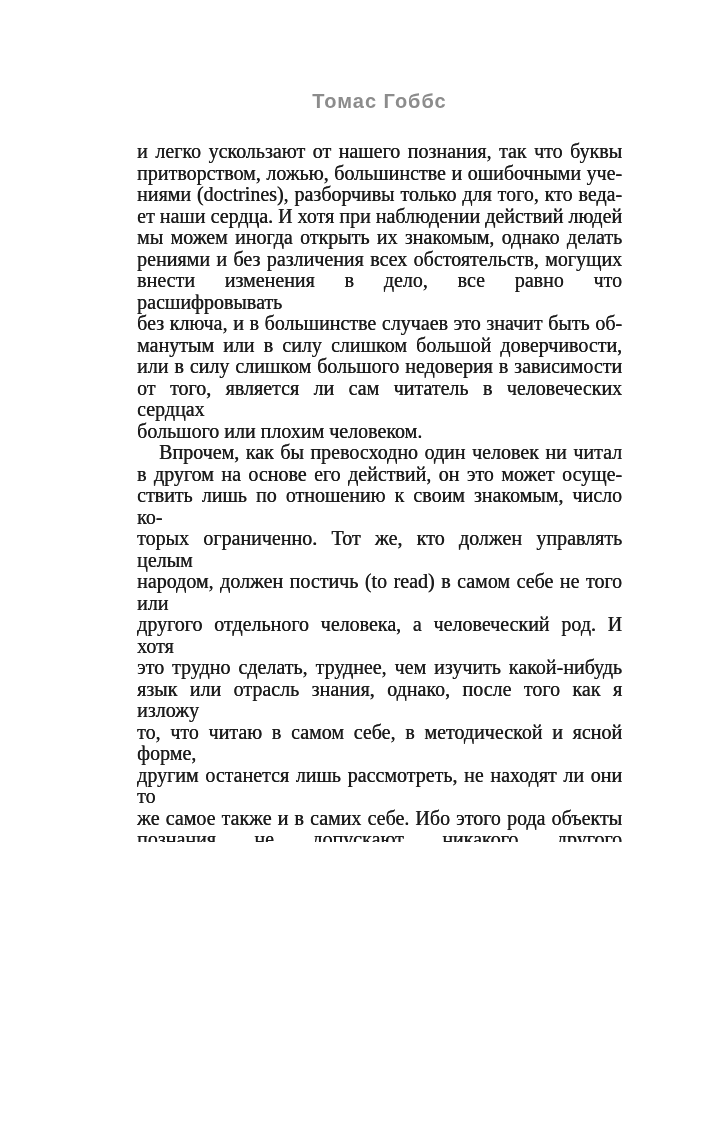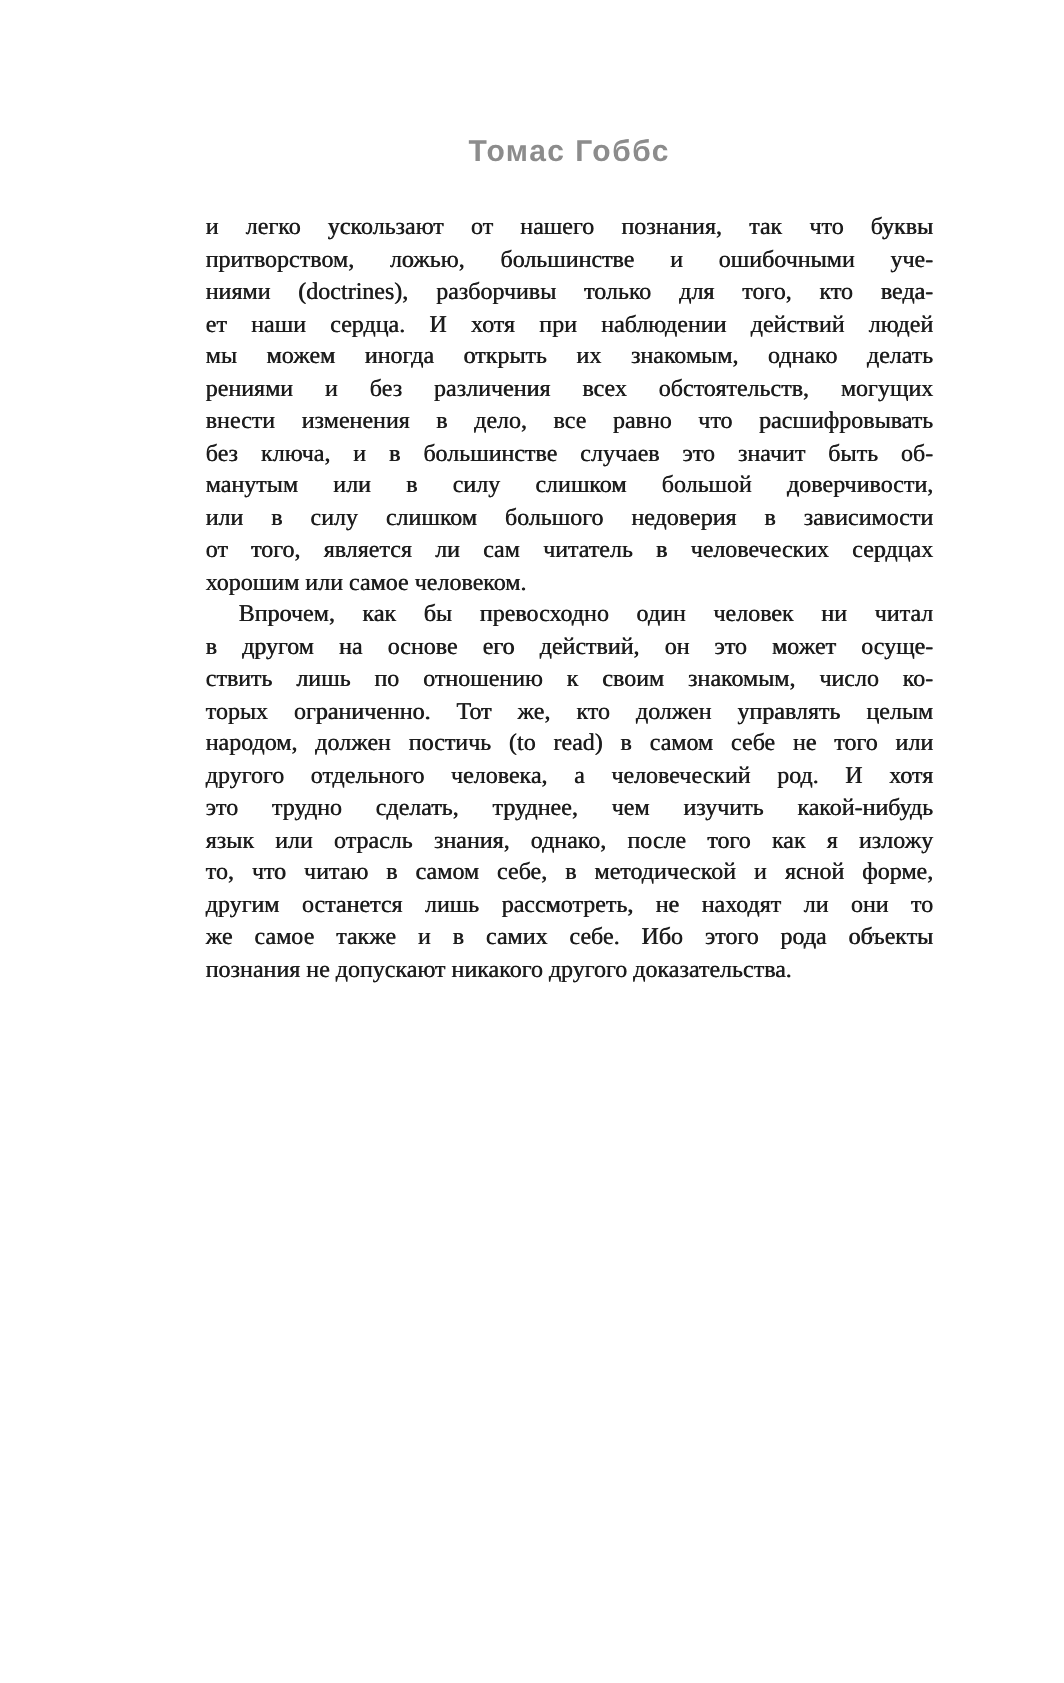--- a/index.html
+++ b/index.html
@@ -26,21 +26,21 @@
     font-size: 20px;
     line-height: 22px;
     color: #8c8c8c;
     letter-spacing: 1px;
   }
   .text-block {
     position: absolute;
     top: 141px;
     left: 137px;
     width: 485px;
-    font-size: 16px;
+    font-size: 20px;
     line-height: 21.5px;
     color: #1d1d1d;
     
     text-shadow: 0.35px 0 currentColor;
   }
   .line {
     text-align: justify;
     text-align-last: justify;
   }
   .line.last {
@@ -60,21 +60,21 @@
       <div class="line">притворством, ложью, большинстве и ошибочными уче-</div>
       <div class="line">ниями (doctrines), разборчивы только для того, кто веда-</div>
       <div class="line">ет наши сердца. И хотя при наблюдении действий людей</div>
       <div class="line">мы можем иногда открыть их знакомым, однако делать</div>
       <div class="line">рениями и без различения всех обстоятельств, могущих</div>
       <div class="line">внести изменения в дело, все равно что расшифровывать</div>
       <div class="line">без ключа, и в большинстве случаев это значит быть об-</div>
       <div class="line">манутым или в силу слишком большой доверчивости,</div>
       <div class="line">или в силу слишком большого недоверия в зависимости</div>
       <div class="line">от того, является ли сам читатель в человеческих сердцах</div>
-      <div class="line last">хорошим или самое человеком.</div>
+      <div class="line last">большого или плохим человеком.</div>
       <div class="line indent">Впрочем, как бы превосходно один человек ни читал</div>
       <div class="line">в другом на основе его действий, он это может осуще-</div>
       <div class="line">ствить лишь по отношению к своим знакомым, число ко-</div>
       <div class="line">торых ограниченно. Тот же, кто должен управлять целым</div>
       <div class="line">народом, должен постичь (to read) в самом себе не того или</div>
       <div class="line">другого отдельного человека, а человеческий род. И хотя</div>
       <div class="line">это трудно сделать, труднее, чем изучить какой-нибудь</div>
       <div class="line">язык или отрасль знания, однако, после того как я изложу</div>
       <div class="line">то, что читаю в самом себе, в методической и ясной форме,</div>
       <div class="line">другим останется лишь рассмотреть, не находят ли они то</div>

